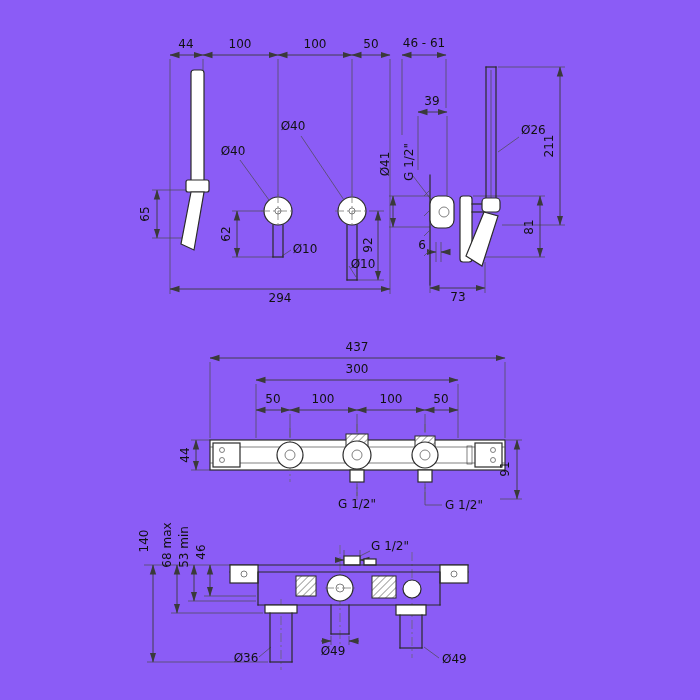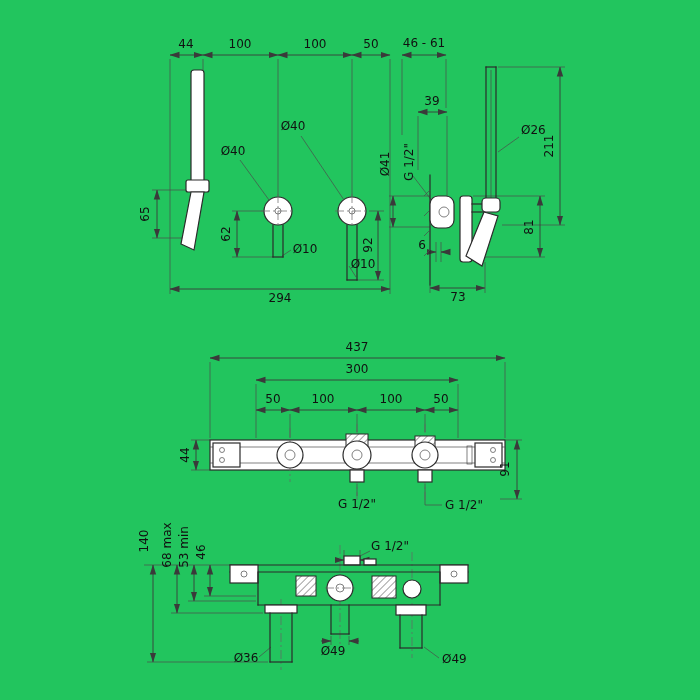--- a/index.html
+++ b/index.html
@@ -1,16 +1,16 @@
 <!DOCTYPE html>
 <html><head>
 <meta charset="utf-8">
 <style>
   html,body{margin:0;padding:0;background:#ffffff;}
-  .page{width:700px;height:700px;background:#22c55e;position:relative;overflow:hidden;
+  .page{width:700px;height:700px;background:#8b5cf6;position:relative;overflow:hidden;
         font-family:"DejaVu Sans",sans-serif;}
   svg{display:block;}
   .ln{stroke:#2b2b2b;stroke-width:1.2;fill:none;stroke-linecap:square;}
   .ln2{stroke:#2b2b2b;stroke-width:1.2;fill:#ffffff;}
   .thin{stroke:#4a4a4a;stroke-width:0.7;fill:none;}
   .dim{stroke:#3a3a3a;stroke-width:0.9;fill:none;}
   .cl{stroke:#666;stroke-width:0.7;fill:none;stroke-dasharray:9 3 2 3;}
   .txt{font-family:"DejaVu Sans",sans-serif;font-size:12px;fill:#111;}
 </style>
 </head>

